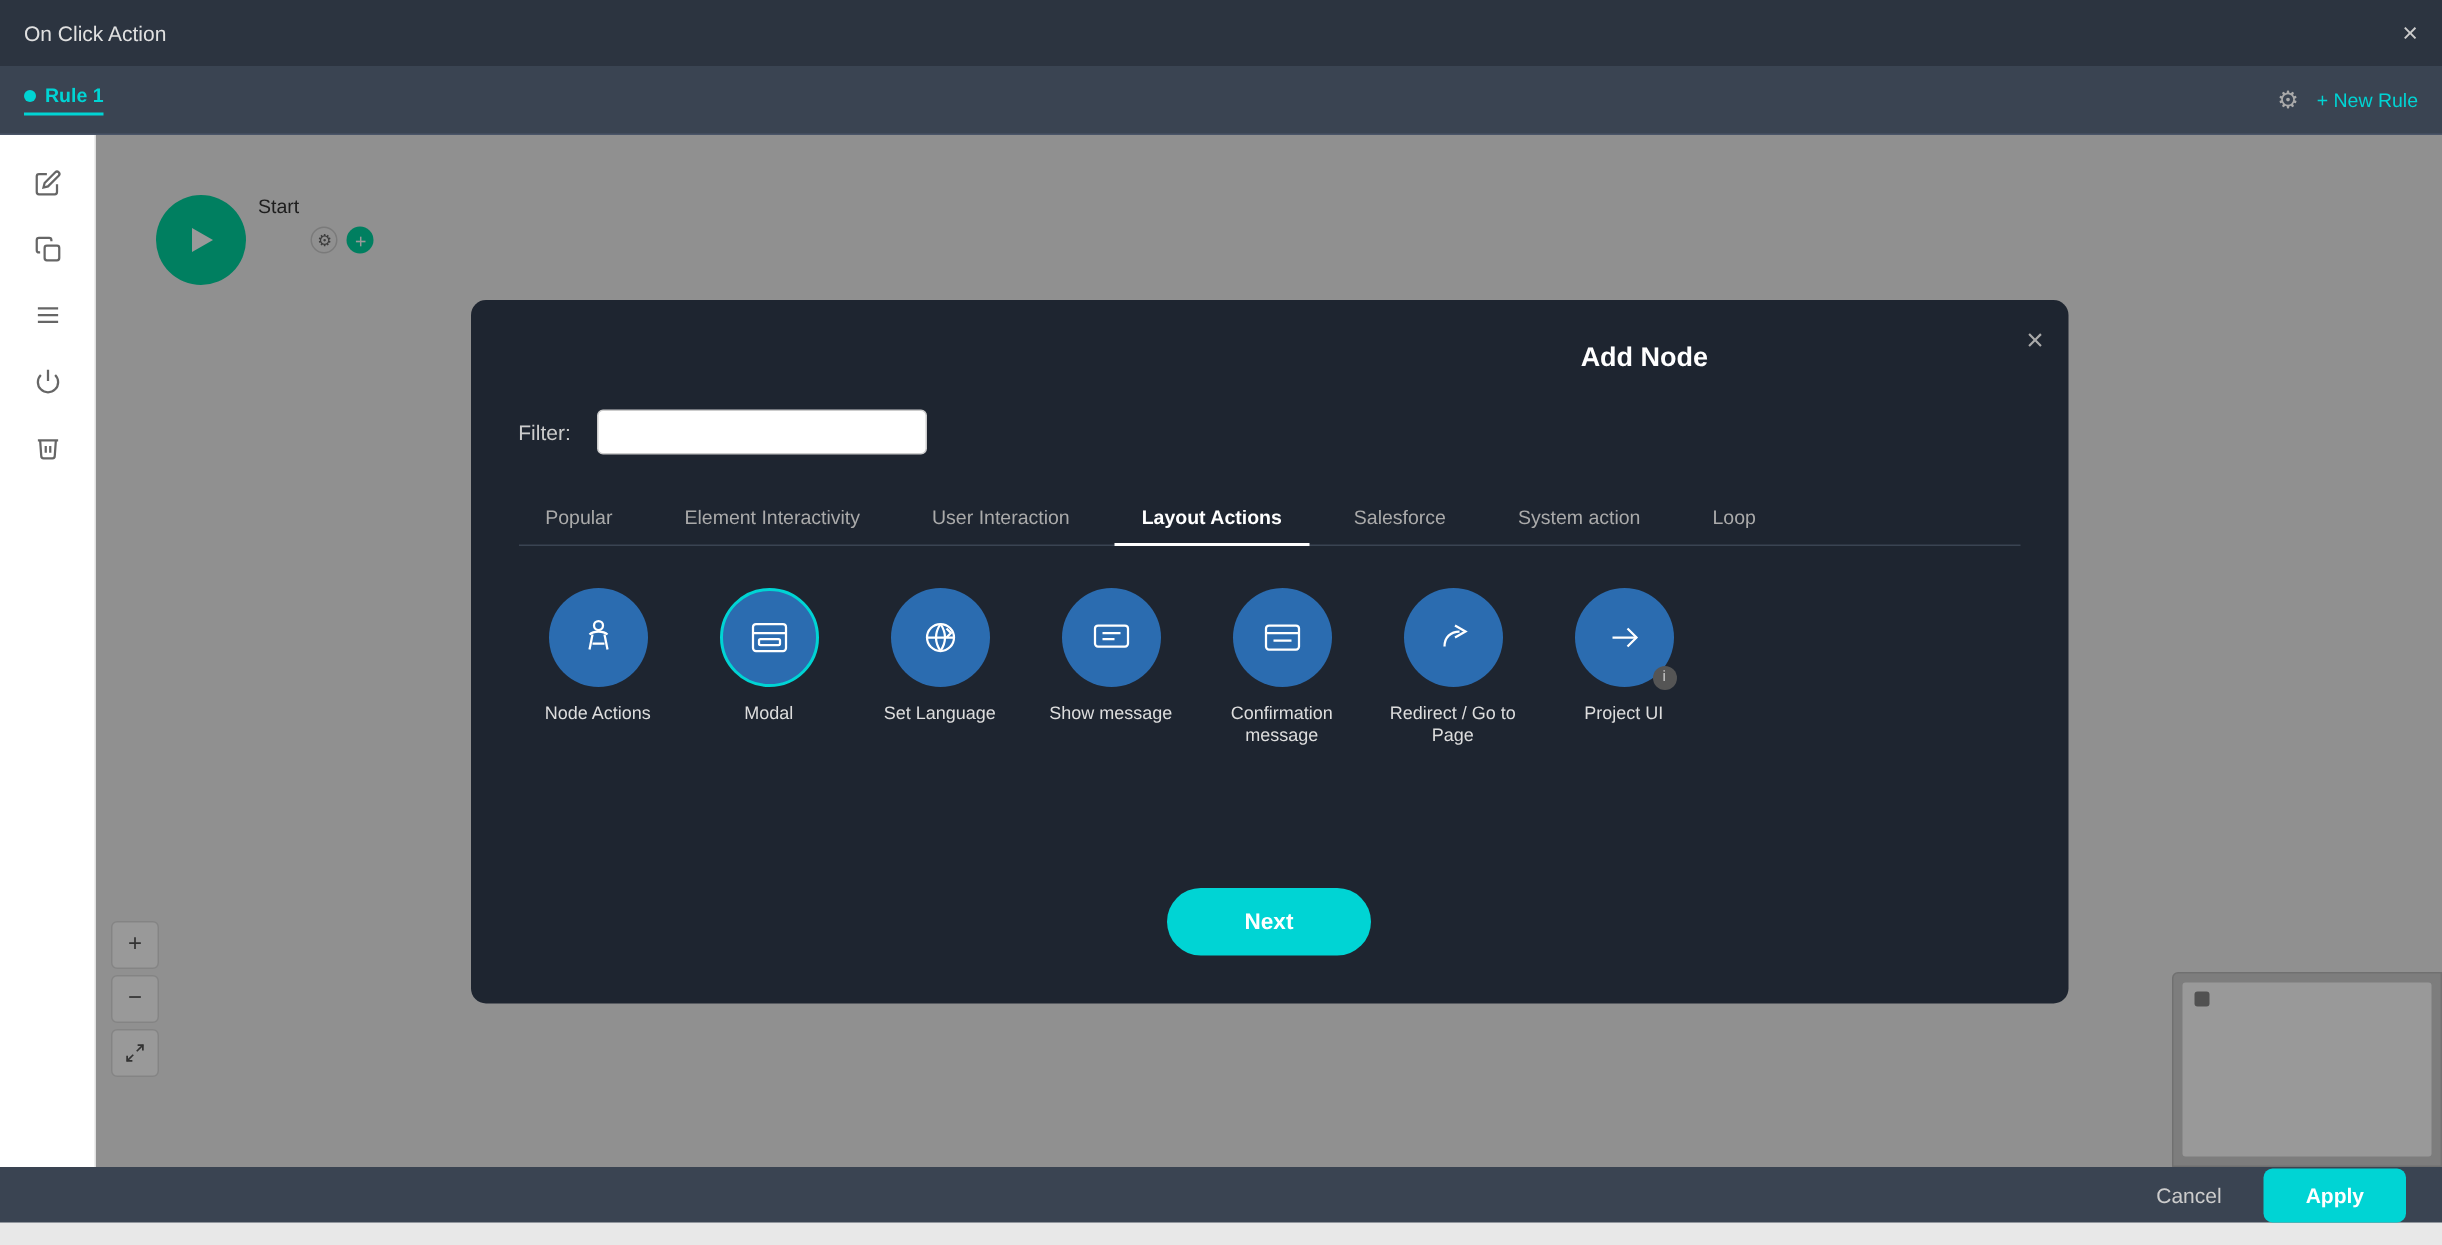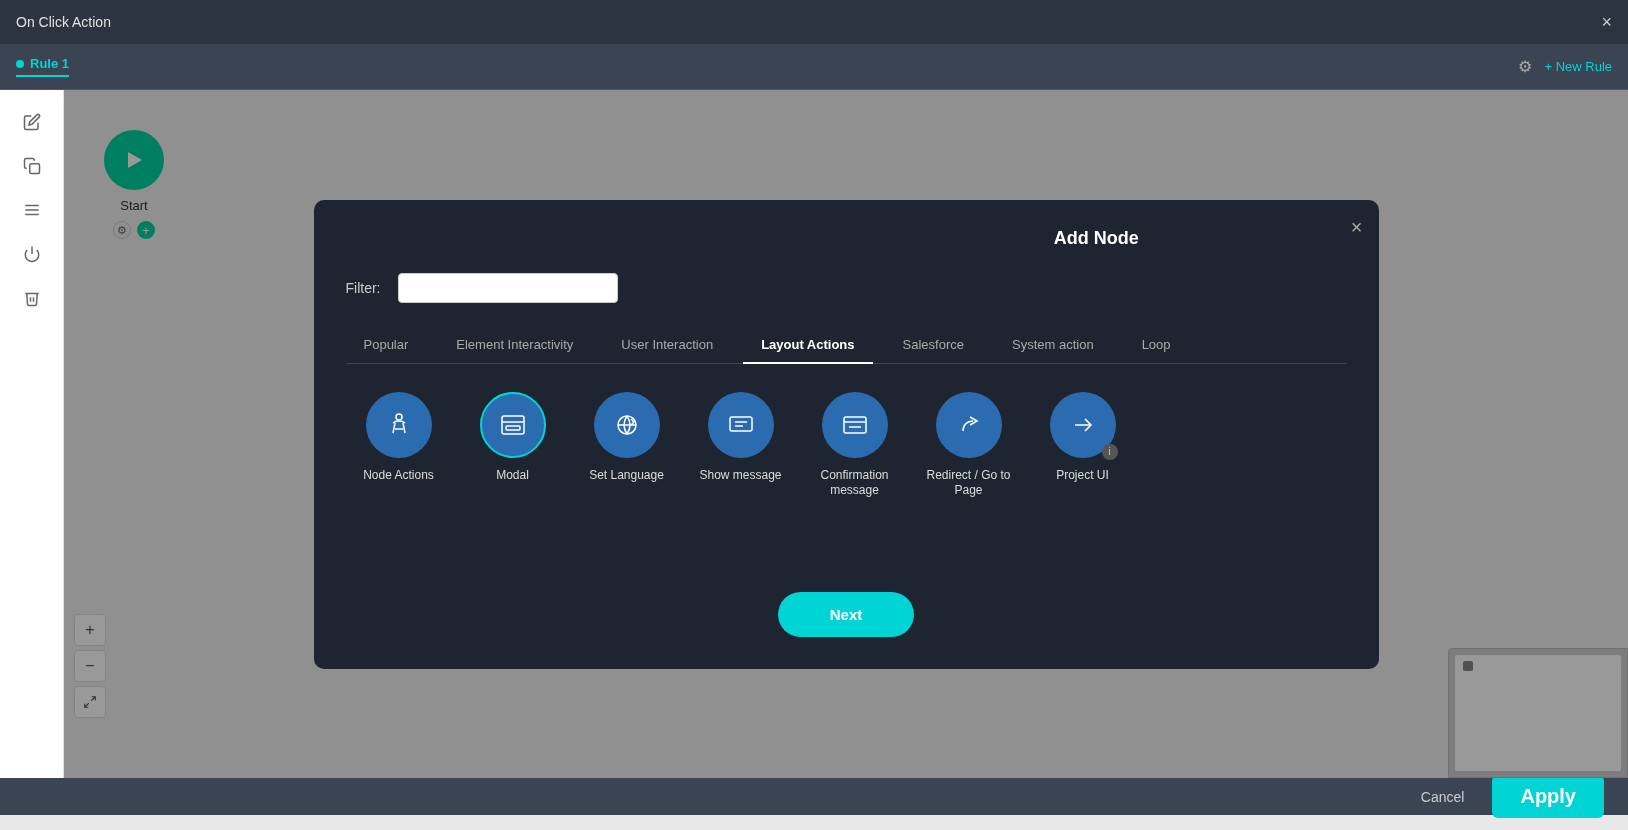--- a/index.html
+++ b/index.html
@@ -124,22 +124,21 @@
       display: flex;
       align-items: flex-start;
       justify-content: flex-start;
       padding: 40px;
       position: relative;
     }
 
     
     .start-node {
       display: flex;
-      flex-direction: column;
-      align-items: center;
+      flex-direction: row;
       gap: 8px;
     }
     .start-circle {
       width: 60px;
       height: 60px;
       background: #00d4a0;
       border-radius: 50%;
       display: flex;
       align-items: center;
       justify-content: center;
@@ -218,21 +217,21 @@
       border: none;
       color: #ccc;
       font-size: 14px;
       cursor: pointer;
       padding: 8px 16px;
     }
     .apply-btn {
       background: #00d4d4;
       border: none;
       color: #fff;
-      font-size: 20px;
+      font-size: 14px;
       font-weight: 600;
       cursor: pointer;
       padding: 10px 28px;
       border-radius: 6px;
     }
 
     
     .modal-overlay {
       position: absolute;
       top: 0; left: 0; right: 0; bottom: 0;

